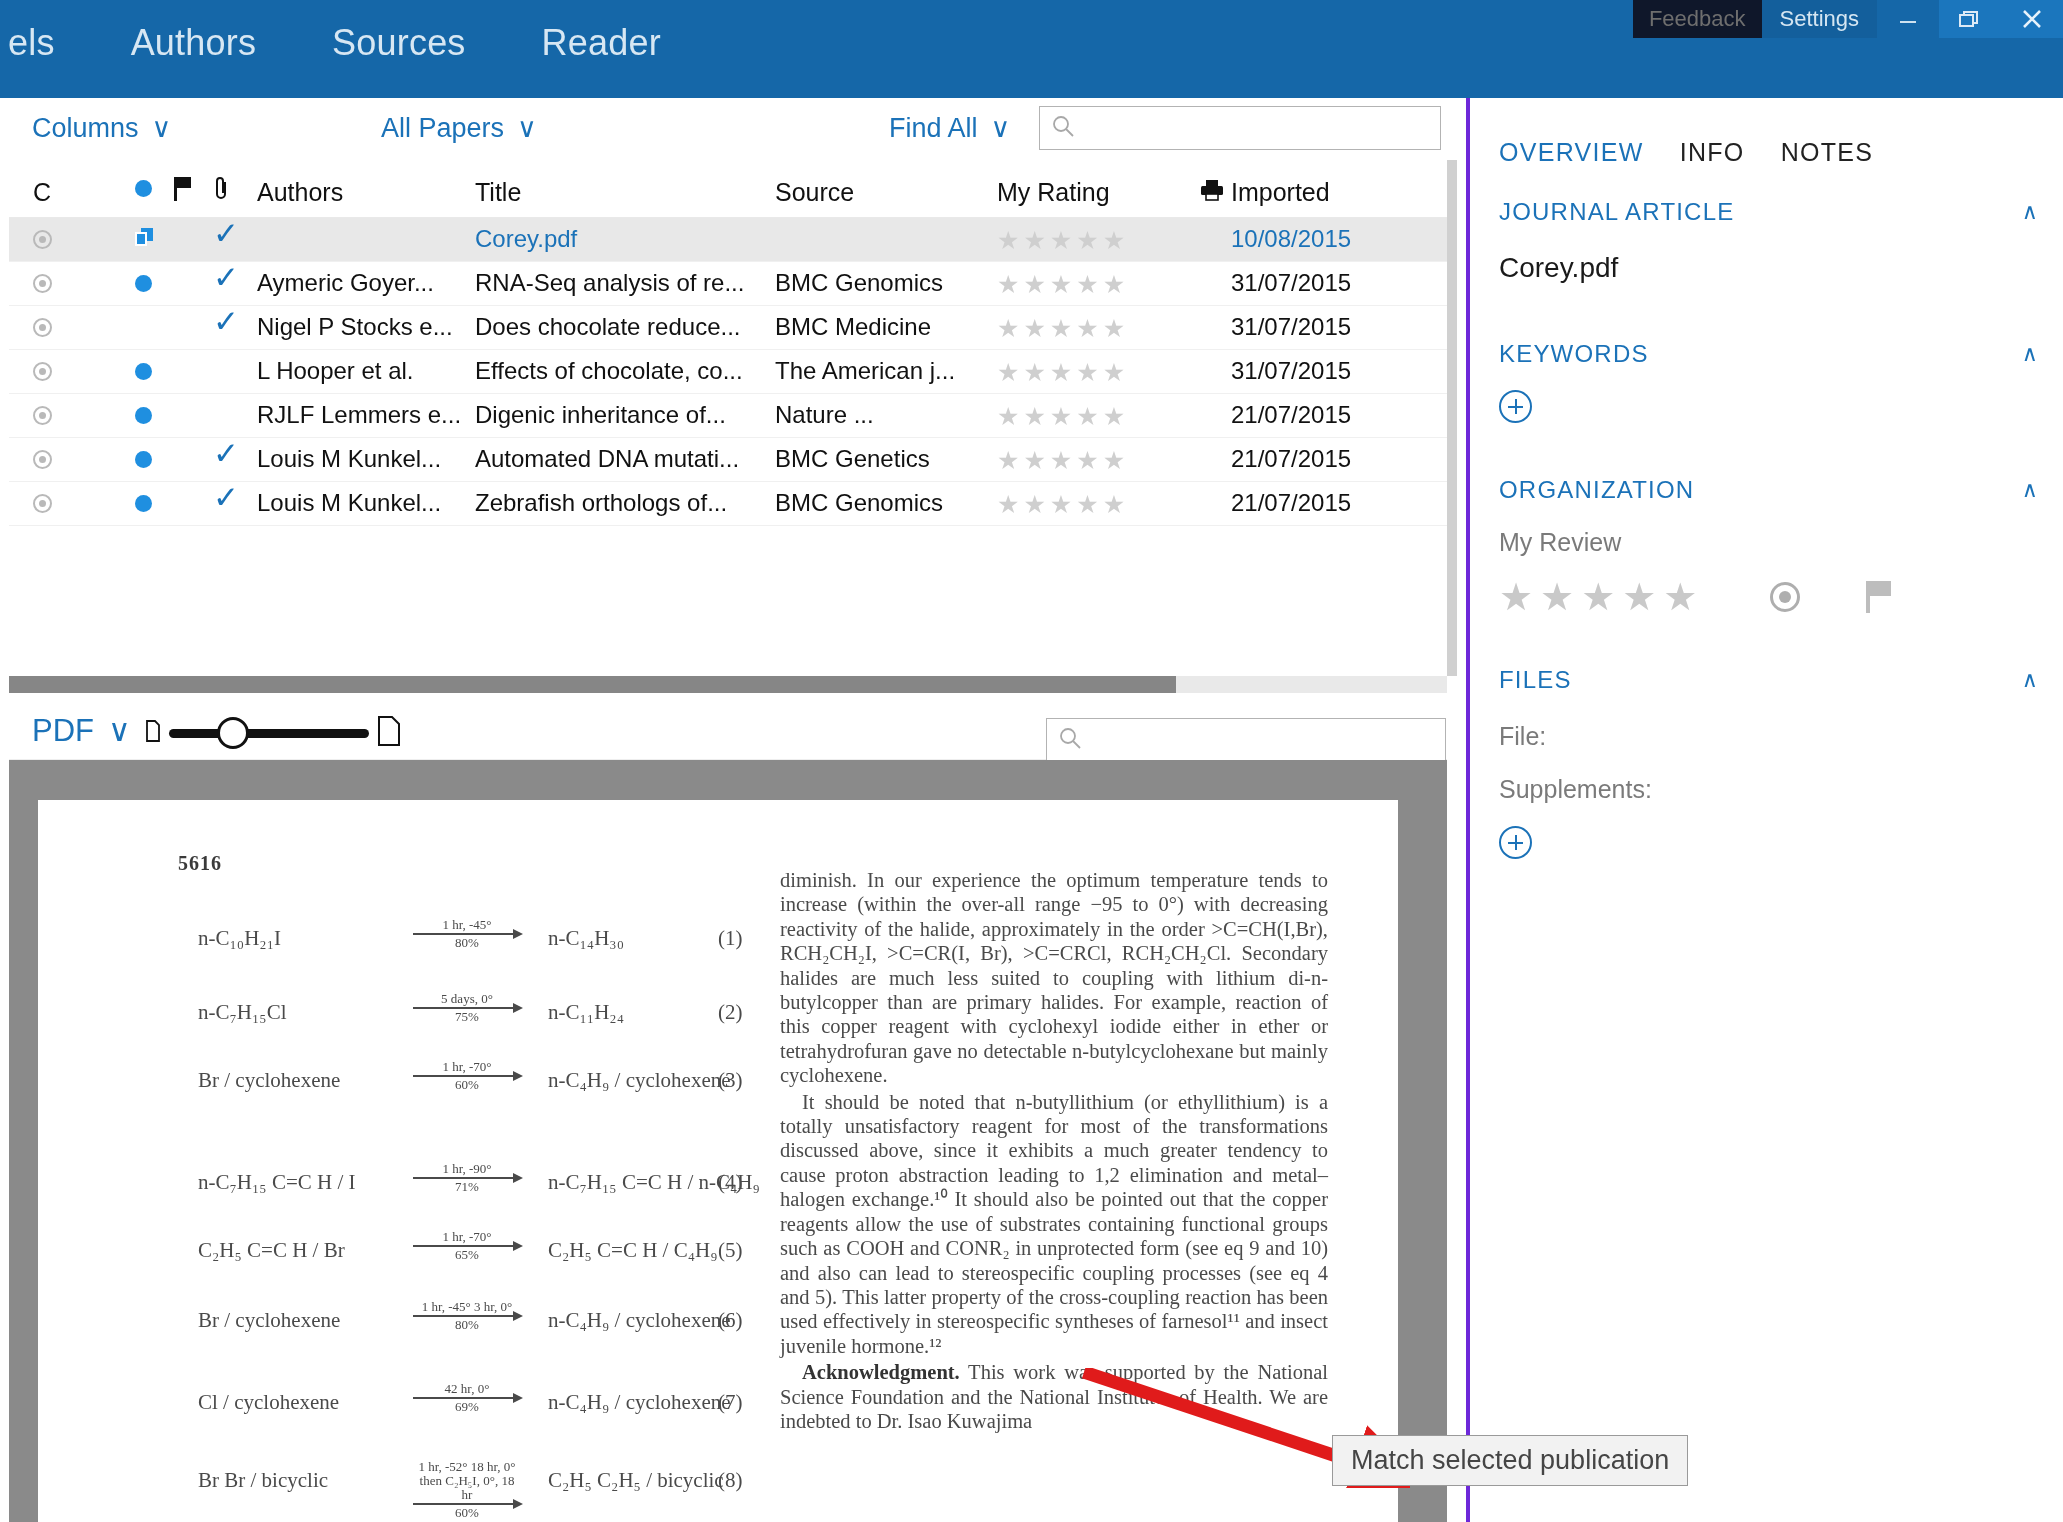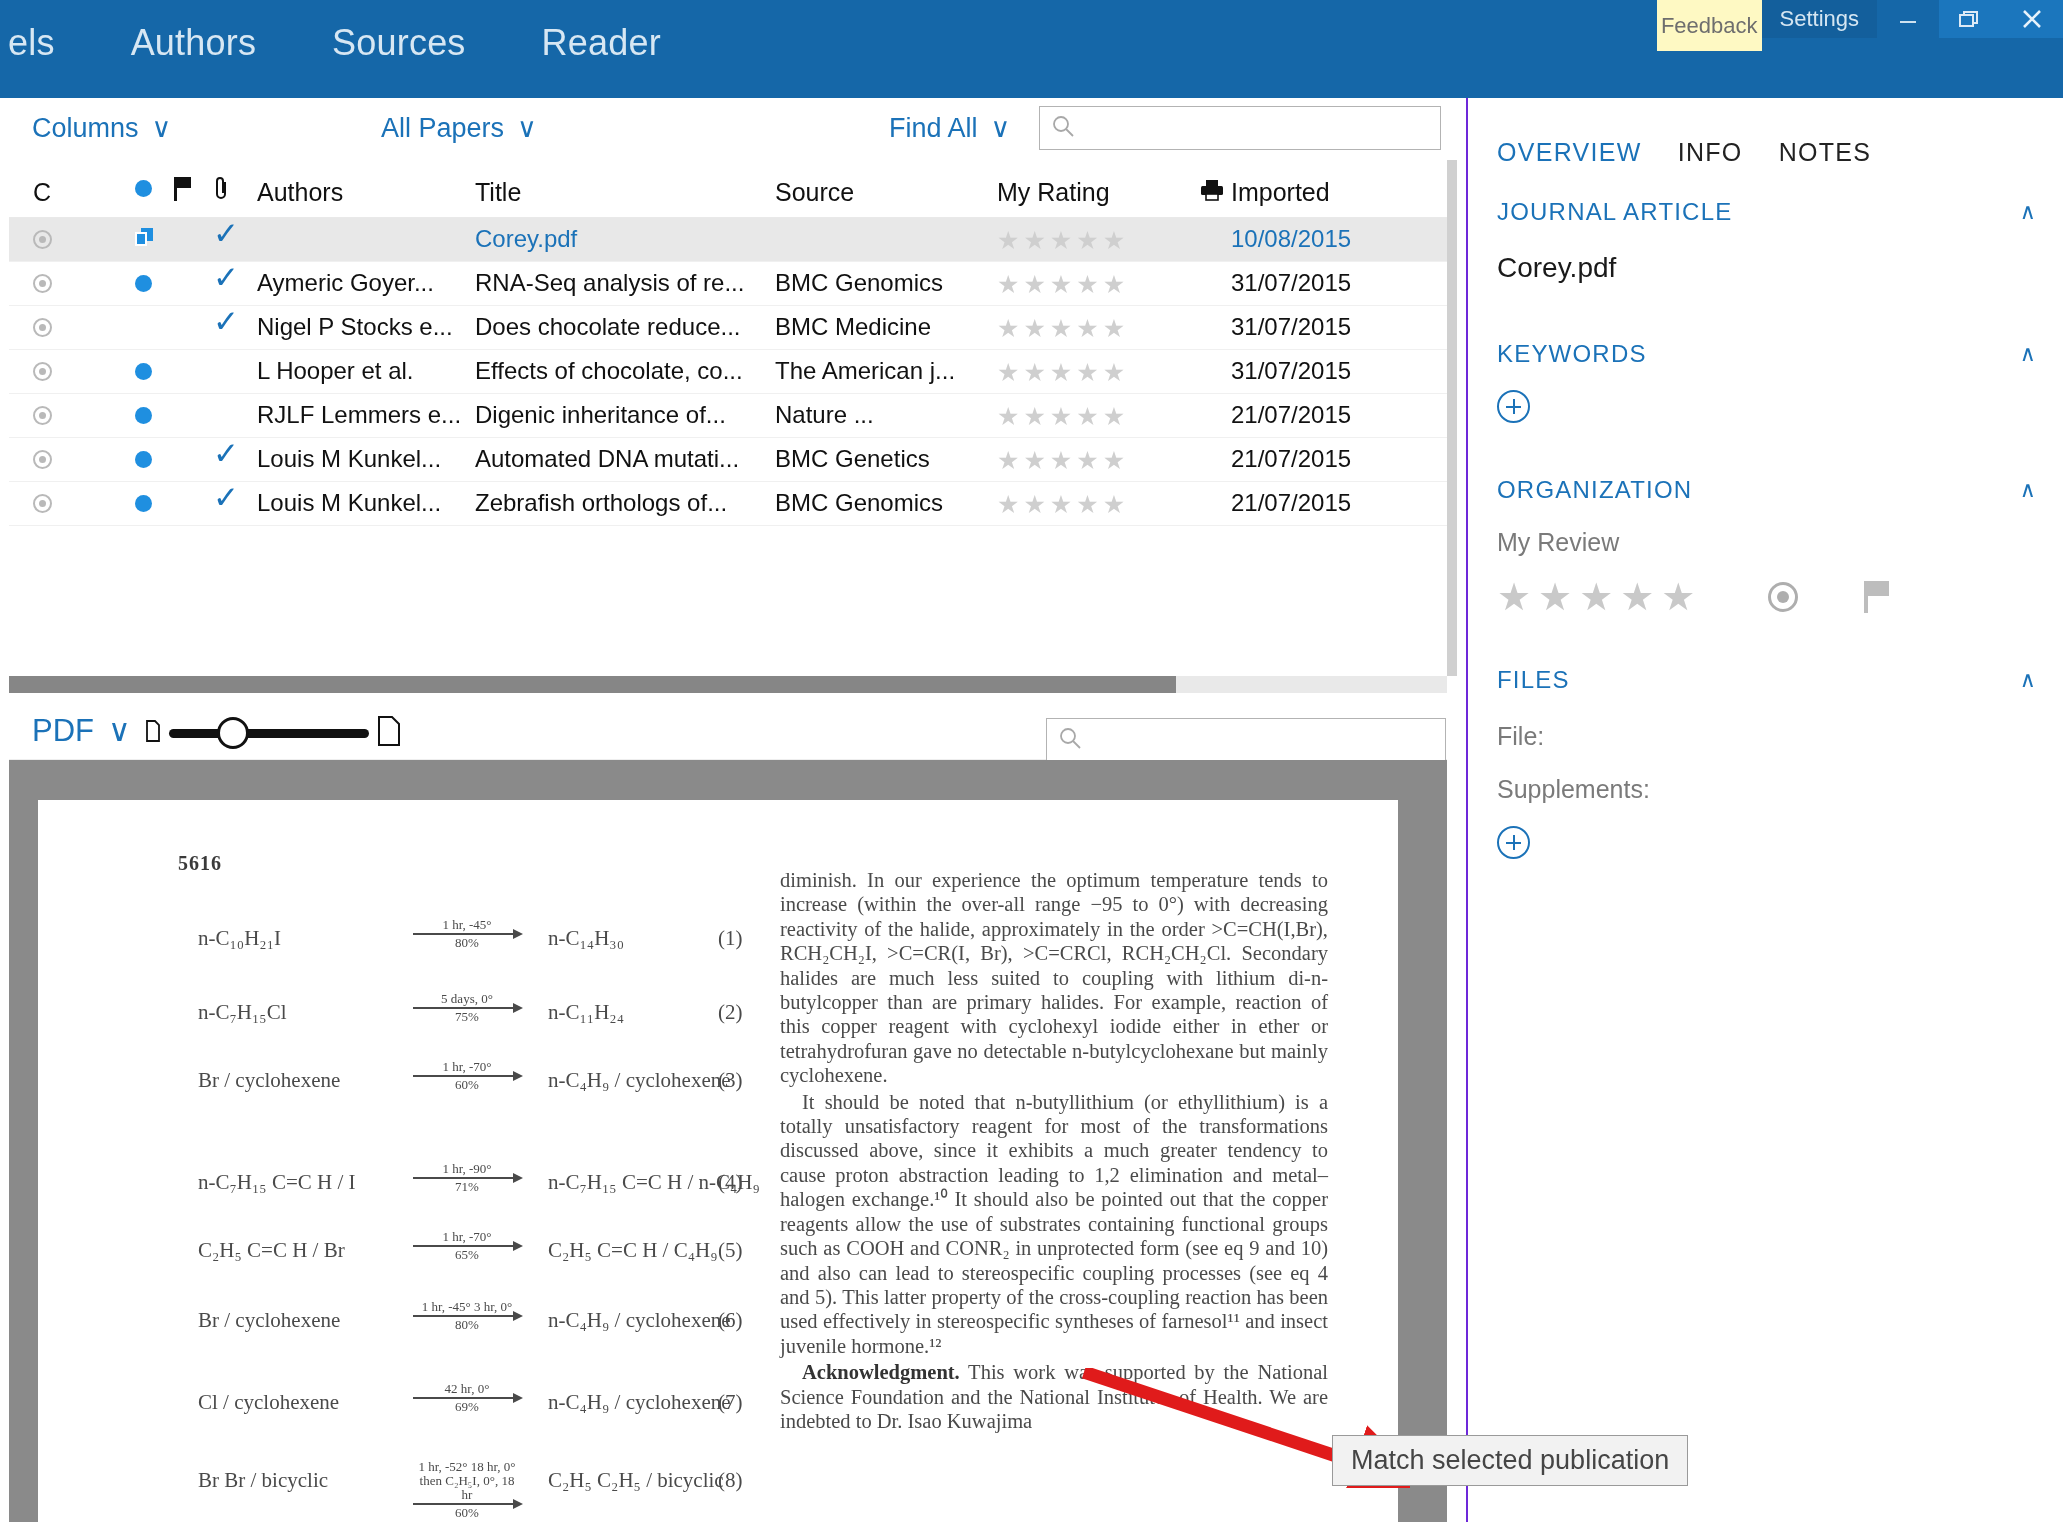--- a/index.html
+++ b/index.html
@@ -20,23 +20,23 @@
     position: absolute; left: -30px; top: 22px;
     display: flex; align-items: center;
   }
   .nav-tab {
     color: #d7e7f3; font-size: 36px; font-weight: 300;
     padding: 0 38px; letter-spacing: 0.2px; cursor: pointer;
     white-space: nowrap;
   }
   .winbtns { position: absolute; right: 0; top: 0; display: flex; height: 38px; }
   .win-feedback {
-    background: #fef9c3; color: #6e6e6e; font-size: 22px; font-weight: 400;
+    background: #0f172a; color: #6e6e6e; font-size: 22px; font-weight: 400;
     display: flex; align-items: center; justify-content: center;
-    padding: 0 4px; height: 51px; cursor: pointer;
+    padding: 0 16px; height: 38px; cursor: pointer;
   }
   .win-settings {
     background: #135f9c; color: #d5e6f2; font-size: 22px;
     display: flex; align-items: center; justify-content: center;
     padding: 0 18px; height: 38px; cursor: pointer;
   }
   .win-ctl {
     width: 62px; height: 38px; display: flex; align-items: center;
     justify-content: center; cursor: pointer; background: #1567a8;
   }
@@ -48,21 +48,21 @@
   .left-pane {
     position: absolute; left: 0; top: 98px; width: 1466px; height: 1424px;
     background: #ffffff;
   }
   .leftedge {
     position: absolute; left: 0; top: 98px; width: 9px; height: 1424px;
     background: #868686;
   }
   .right-pane {
     position: absolute; left: 1466px; top: 98px; width: 597px; height: 1424px;
-    background: #ffffff; border-left: 2px solid #6d28d9;
+    background: #ffffff; border-left: 4px solid #6d28d9;
   }
 
   
   .list-toolbar {
     position: absolute; left: 9px; top: 0; width: 1438px; height: 62px;
     background: #fff;
   }
   .tb-link {
     position: absolute; top: 14px; color: #1b72b8; font-size: 27px;
     font-weight: 300; display: flex; align-items: center; gap: 13px;

